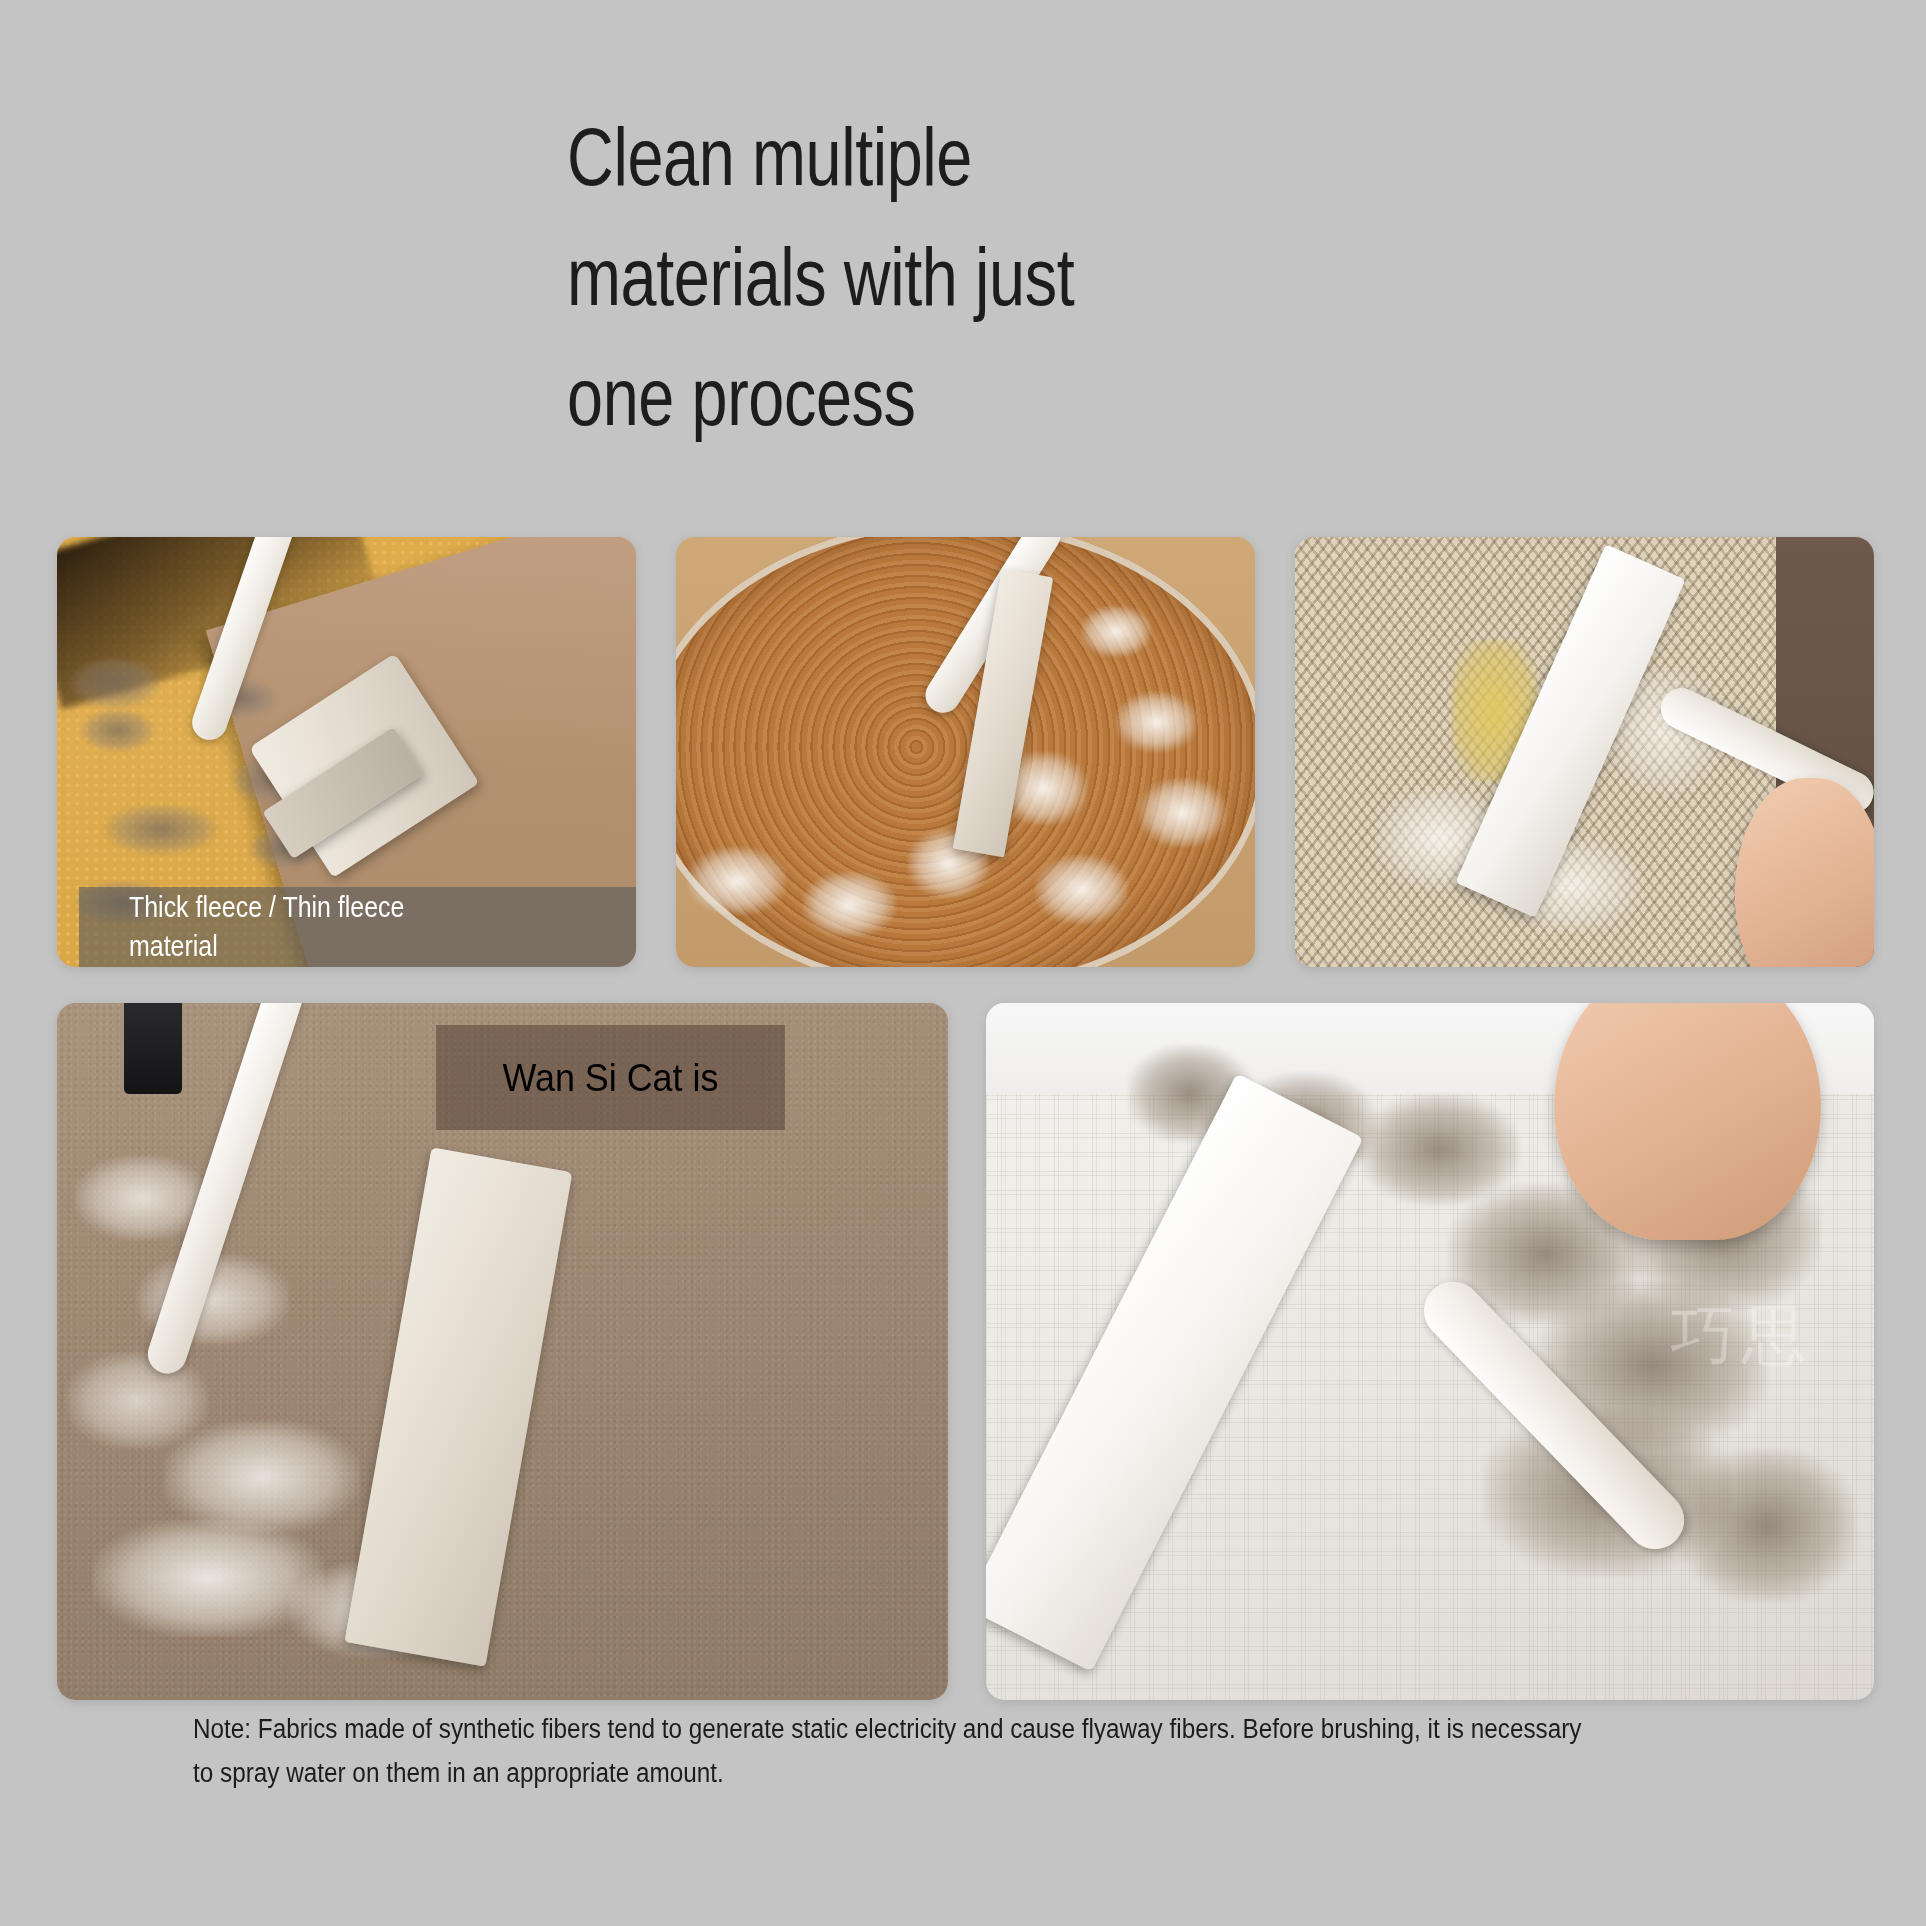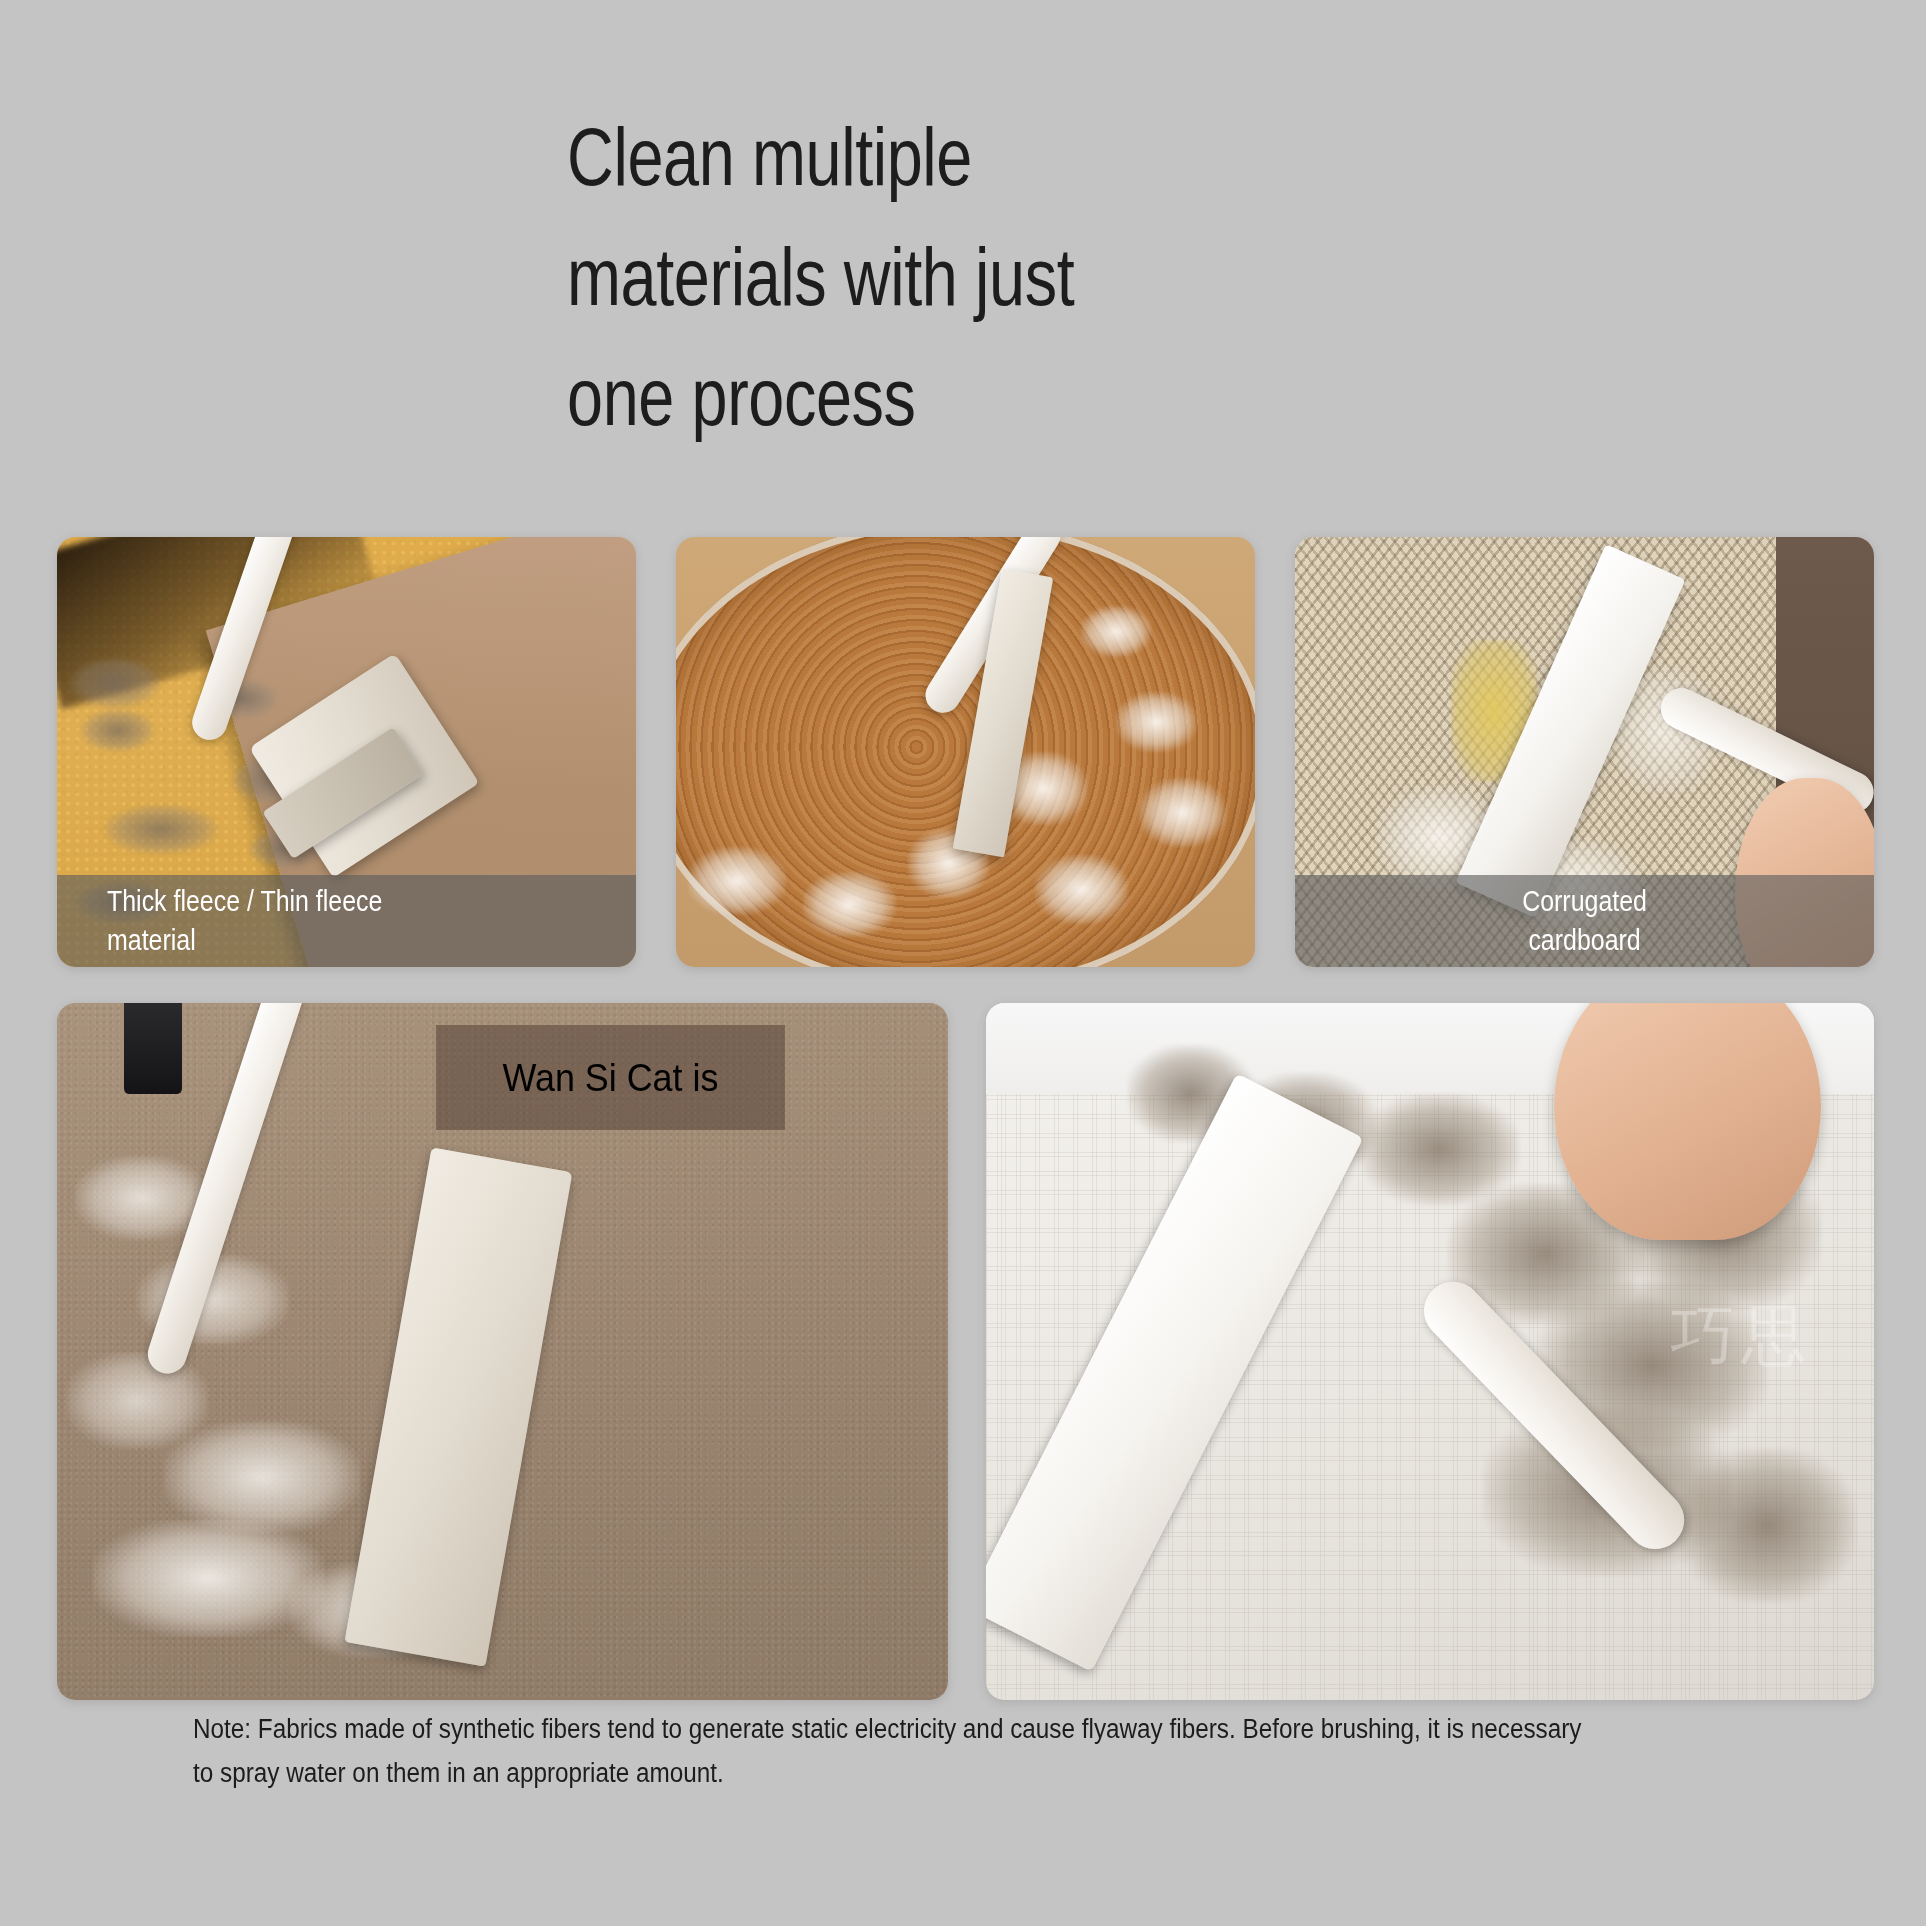--- a/index.html
+++ b/index.html
@@ -69,24 +69,25 @@
     left: 0;
     right: 0;
     bottom: 0;
     background: rgba(92,92,92,0.62);
     color: #ffffff;
     display: flex;
     align-items: center;
     box-sizing: border-box;
   }
   .caption-band.r1band {
-    height: 92px;
+    height: 80px;
     padding: 17px 50px;
     font-size: 29px;
     line-height: 1.33;
+    margin-left: 22px;
   }
   .caption-band.r1band.centered { justify-content: center; text-align: center; }
   .caption-band.r2band {
     height: 112px;
     justify-content: center;
     text-align: center;
     font-size: 34px;
   }
   .caption-text {
     transform: scaleX(0.86);
@@ -322,24 +323,20 @@
       <div class="p3-base"></div>
       <div class="p3-mesh"></div>
       <div class="p3-yellow"></div>
       <div class="p3-darkmat"></div>
       <div class="furw" style="left:14%; top:58%; width:22%; height:24%; opacity:.85;"></div>
       <div class="furw" style="left:36%; top:70%; width:24%; height:22%; opacity:.8;"></div>
       <div class="furw" style="left:54%; top:30%; width:20%; height:30%; opacity:.7;"></div>
       <div class="tool-head" style="left:40%; top:2%; width:15%; height:86%; transform:rotate(24deg); border-radius:4.4px; background:linear-gradient(100deg,#ffffff 0%,#f4f2ee 55%,#ded9d0 100%);"></div>
       <div class="tool-handle" style="left:62%; top:42%; width:7%; height:54%; transform:rotate(-64deg); transform-origin:top left;"></div>
       <div class="hand" style="right:-2%; top:56%; width:26%; height:52%;"></div>
-      <div class="caption-band r1band centered">
-        <span class="caption-text">Corrugated
-cardboard</span>
-      </div>
     </div>
   </div>
 
   <div class="card r2 b1">
     <div class="photo">
       <div class="p4-base"></div>
       <div class="p4-foot"></div>
       <div class="furw" style="left:2%;  top:22%; width:15%; height:12%; opacity:.8;"></div>
       <div class="furw" style="left:9%;  top:36%; width:17%; height:13%; opacity:.75;"></div>
       <div class="furw" style="left:1%;  top:50%; width:16%; height:14%; opacity:.7;"></div>

